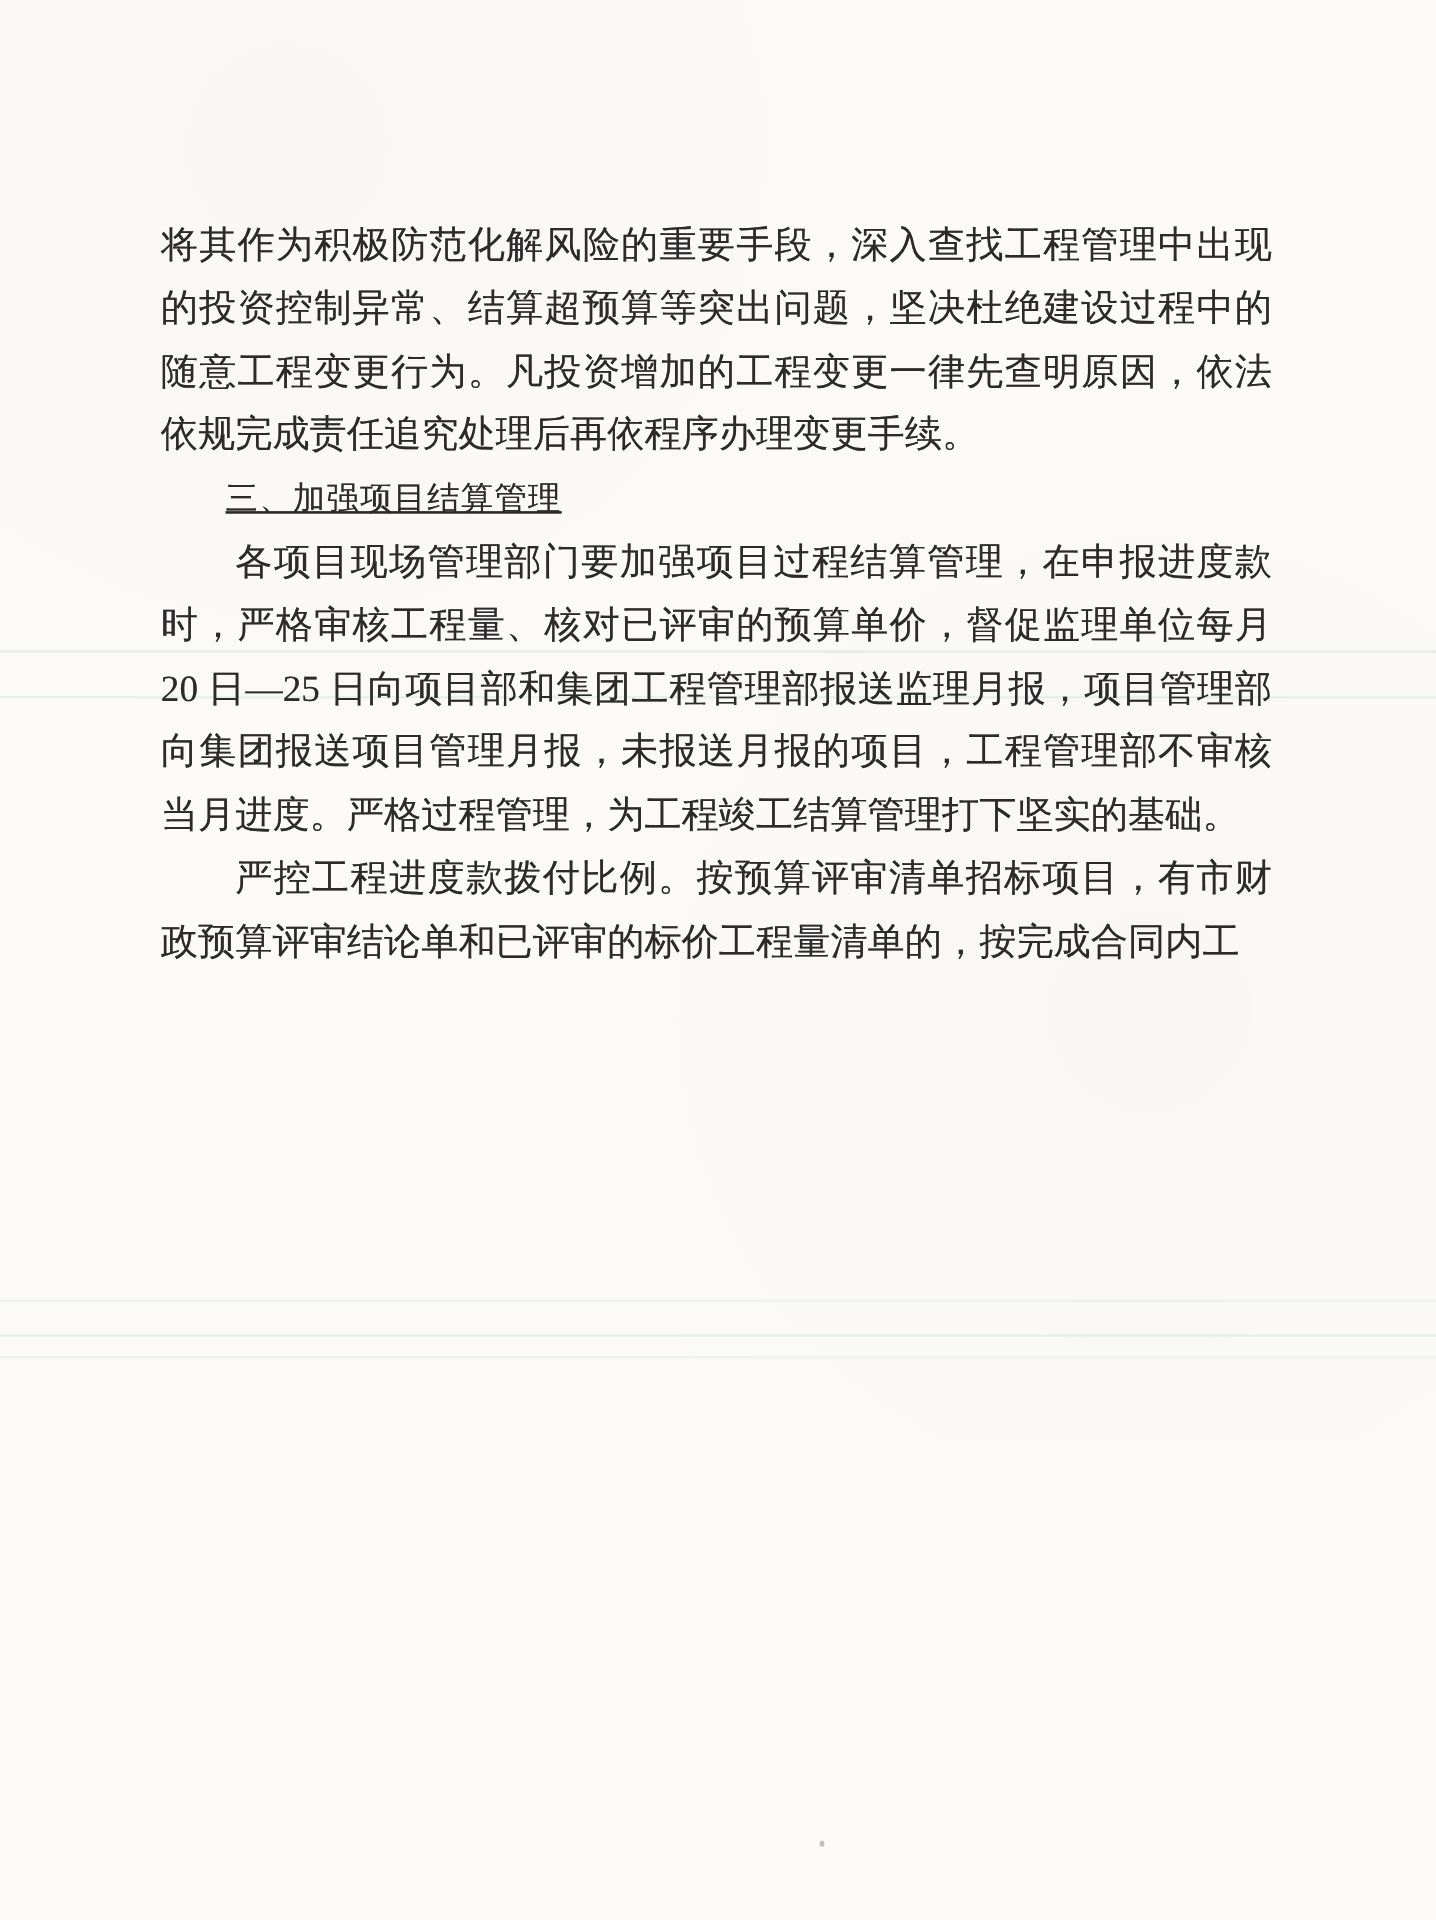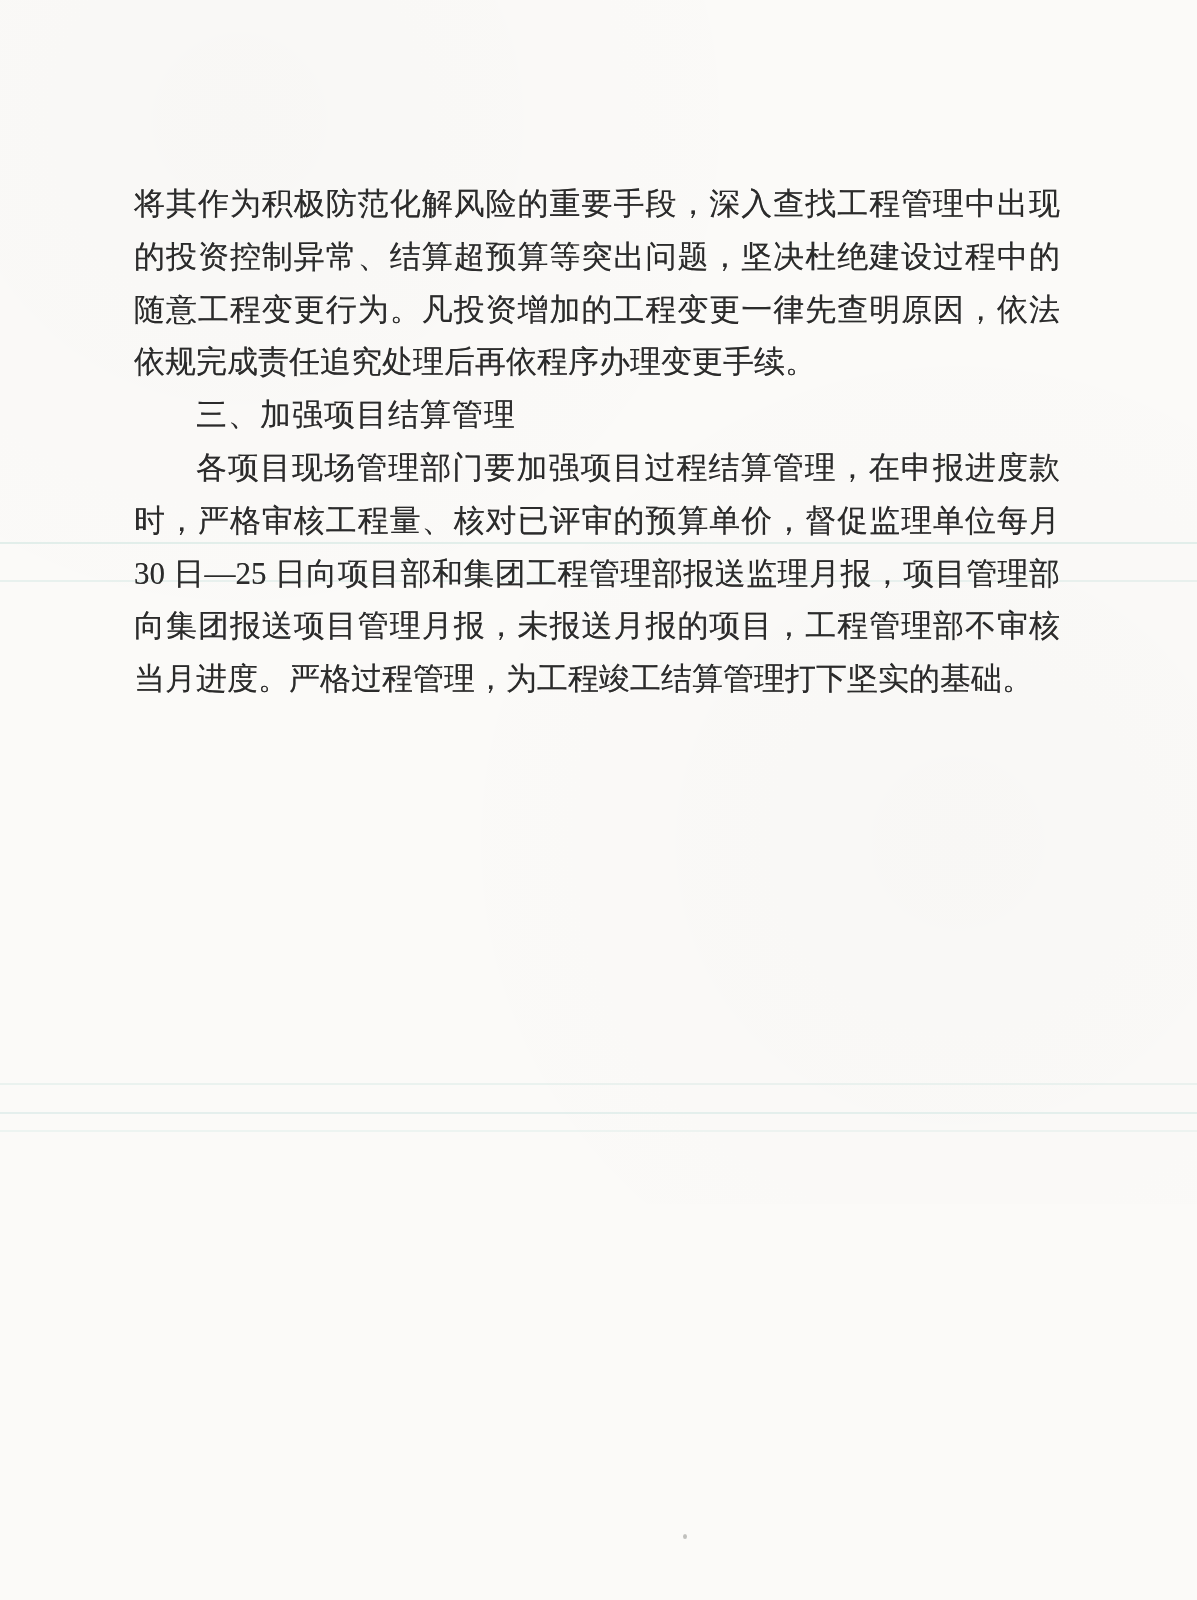--- a/index.html
+++ b/index.html
@@ -39,24 +39,25 @@
     margin: 0;
     padding: 0;
     font-weight: normal;
   }
   .para-indent {
     text-indent: 2em;
   }
   .section-heading {
     font-family: "Liberation Sans", "DejaVu Sans", sans-serif;
     font-weight: bold;
-    font-size: 31px;
+    font-size: 27px;
     line-height: 52.8px;
     color: var(--text-color, #222222);
     letter-spacing: 1px;
+    text-decoration: underline;
   }
   .scanline {
     position: absolute;
     left: 0;
     width: 1197px;
     height: 2px;
     background: var(--artifact-color, #d9eae6);
     pointer-events: none;
   }
   .scanline.l1 { top: 542px; opacity: 0.75; }
@@ -83,16 +84,17 @@
   <div class="scanline l1"></div>
   <div class="scanline l2"></div>
   <div class="scanline l3"></div>
   <div class="scanline l4"></div>
   <div class="scanline l5"></div>
   <div class="speck"></div>
 
   <div class="textblock">
     <p class="para">将其作为积极防范化解风险的重要手段，深入查找工程管理中出现的投资控制异常、结算超预算等突出问题，坚决杜绝建设过程中的随意工程变更行为。凡投资增加的工程变更一律先查明原因，依法依规完成责任追究处理后再依程序办理变更手续。</p>
     <h3 class="section-heading para-indent">三、加强项目结算管理</h3>
-    <p class="para para-indent">各项目现场管理部门要加强项目过程结算管理，在申报进度款时，严格审核工程量、核对已评审的预算单价，督促监理单位每月 30 日—25 日向项目部和集团工程管理部报送监理月报，项目管理部向集团报送项目管理月报，未报送月报的项目，工程管理部不审核当月进度。严格过程管理，为工程竣工结算管理打下坚实的基础。</p>
+    <p class="para para-indent">各项目现场管理部门要加强项目过程结算管理，在申报进度款时，严格审核工程量、核对已评审的预算单价，督促监理单位每月 20 日—25 日向项目部和集团工程管理部报送监理月报，项目管理部向集团报送项目管理月报，未报送月报的项目，工程管理部不审核当月进度。严格过程管理，为工程竣工结算管理打下坚实的基础。</p>
+    <p class="para para-indent">严控工程进度款拨付比例。按预算评审清单招标项目，有市财政预算评审结论单和已评审的标价工程量清单的，按完成合同内工</p>
   </div>
 
 </div>
 
 </body></html>

